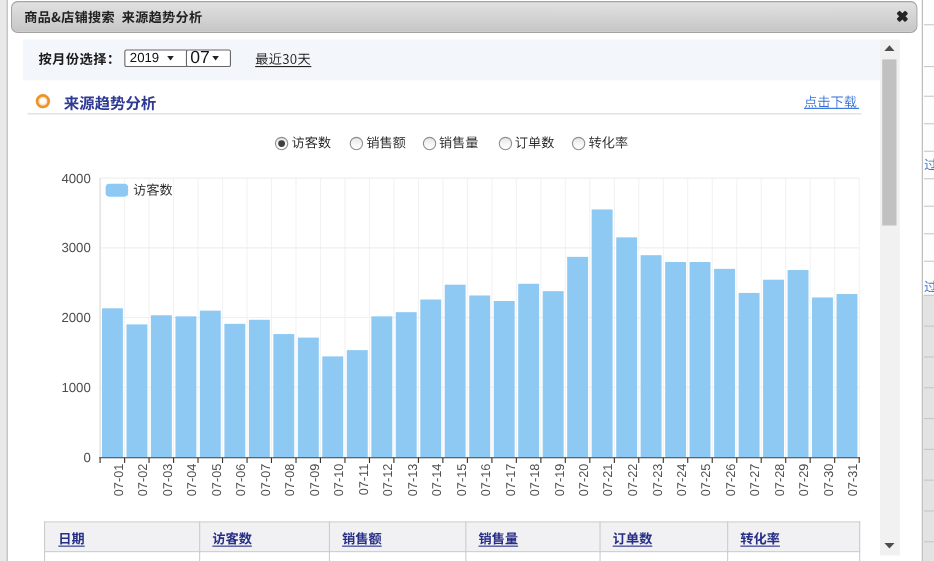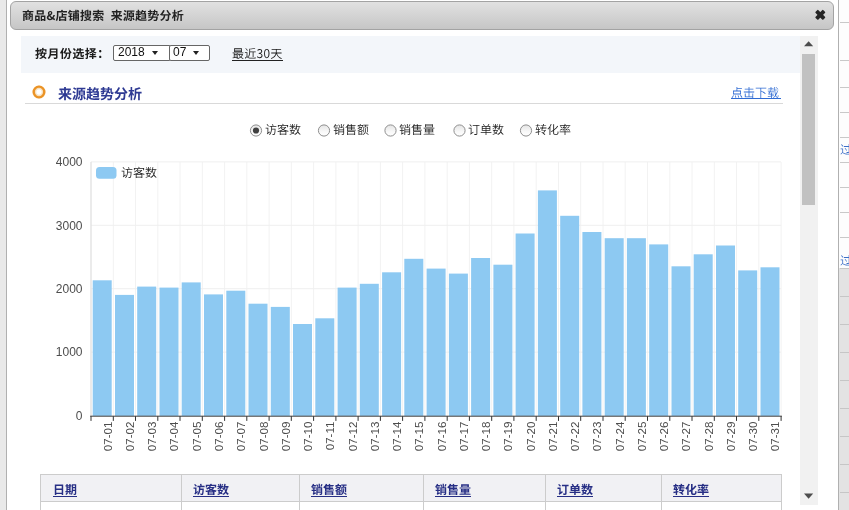--- a/index.html
+++ b/index.html
@@ -35,23 +35,23 @@
 <svg class="a" style="left:810px;top:5px" width="22" height="20" viewBox="0 0 22 20">
     <g transform="translate(10.3,9.8) rotate(45)" fill="#242424">
       <rect x="-5.5" y="-2" width="11" height="4" rx="0.9"></rect>
       <rect x="-2" y="-5.5" width="4" height="11" rx="0.9"></rect>
     </g>
   </svg>
 <div class="a" style="left:21px;top:36px;width:779px;height:37px;background:#f3f6fa"></div>
 <svg style="position:absolute;left:35px;top:45px;overflow:visible" width="76" height="18" viewBox="0 -13 76 18">
     <path d="M9 -4.3C8.8 -3.4 8.6 -2.7 8.1 -2.1L6.7 -2.8C6.9 -3.3 7.1 -3.8 7.3 -4.3ZM1.9 -10.2V-7.9H0.4V-6.6H1.9V-4C1.3 -3.9 0.7 -3.7 0.3 -3.6L0.6 -2.3L1.9 -2.6V-0.4C1.9 -0.3 1.8 -0.2 1.6 -0.2C1.5 -0.2 1 -0.2 0.5 -0.2C0.7 0.1 0.9 0.7 0.9 1.1C1.8 1.1 2.3 1 2.7 0.8C3.1 0.6 3.3 0.3 3.3 -0.4V-3L4.6 -3.4L4.4 -4.3H5.8C5.5 -3.6 5.1 -2.9 4.8 -2.4C5.5 -2 6.3 -1.6 7.1 -1.2C6.4 -0.7 5.4 -0.3 4.2 -0.1C4.5 0.2 4.8 0.8 4.9 1.1C6.3 0.8 7.5 0.3 8.4 -0.4C9.3 0.1 10.1 0.7 10.6 1.1L11.6 -0C11.1 -0.4 10.3 -0.9 9.4 -1.4C9.9 -2.2 10.3 -3.1 10.6 -4.3H11.6V-5.5H7.8C8 -6 8.1 -6.5 8.3 -7L6.8 -7.2C6.6 -6.7 6.5 -6.1 6.3 -5.5H4.2V-4.7L3.3 -4.4V-6.6H4.4V-7.9H3.3V-10.2ZM4.6 -8.8V-6.3H6V-7.5H10.1V-6.3H11.5V-8.8H8.8C8.7 -9.3 8.5 -9.8 8.4 -10.3L6.9 -10.1C7.1 -9.7 7.2 -9.2 7.3 -8.8Z M14.7 -9.6V-5.7C14.7 -3.8 14.5 -1.5 12.7 0C13 0.2 13.6 0.8 13.8 1.1C14.9 0.1 15.5 -1.2 15.9 -2.5H21V-0.8C21 -0.5 20.9 -0.4 20.6 -0.4C20.4 -0.4 19.4 -0.4 18.5 -0.5C18.7 -0.1 19 0.6 19.1 1C20.4 1 21.2 1 21.8 0.8C22.3 0.5 22.5 0.1 22.5 -0.8V-9.6ZM16.2 -8.2H21V-6.8H16.2ZM16.2 -5.4H21V-3.9H16.1C16.1 -4.4 16.2 -4.9 16.2 -5.4Z M27.7 -10.2C27.2 -8.4 26.1 -6.7 25.1 -5.6C25.3 -5.3 25.7 -4.5 25.9 -4.1C26.1 -4.4 26.3 -4.7 26.6 -5V1.1H28V-7.2C28.4 -8.1 28.8 -8.9 29.1 -9.7ZM34.2 -10 32.9 -9.7C33.3 -7.9 33.8 -6.7 34.6 -5.6H30.3C31.1 -6.7 31.7 -8.1 32.1 -9.6L30.6 -9.9C30.2 -8.1 29.4 -6.6 28.2 -5.6C28.5 -5.3 28.9 -4.7 29 -4.3C29.3 -4.5 29.5 -4.8 29.7 -5V-4.3H30.8C30.6 -2.2 30 -0.8 28.3 0C28.6 0.3 29.1 0.8 29.3 1.1C31.1 0.1 32 -1.7 32.3 -4.3H33.9C33.7 -1.7 33.6 -0.7 33.4 -0.5C33.3 -0.3 33.2 -0.3 33 -0.3C32.8 -0.3 32.3 -0.3 31.9 -0.3C32.1 0 32.2 0.6 32.3 1C32.8 1 33.4 1 33.7 0.9C34.1 0.9 34.4 0.8 34.6 0.4C35 -0 35.2 -1.4 35.3 -4.9C35.4 -4.7 35.6 -4.6 35.8 -4.5C36 -4.9 36.4 -5.4 36.7 -5.7C35.4 -6.7 34.7 -7.8 34.2 -10Z M37.9 -9C38.5 -8.5 39.3 -7.6 39.7 -7L40.9 -7.9C40.5 -8.5 39.7 -9.3 39 -9.9ZM42.4 -9.8C42.1 -8.8 41.6 -7.7 41 -7.1C41.3 -6.9 41.9 -6.5 42.1 -6.3C42.4 -6.6 42.7 -7 42.9 -7.5H44.4V-6.1H41.2V-4.8H43.1C43 -3.7 42.5 -2.7 40.9 -2.1C41.2 -1.9 41.6 -1.3 41.8 -0.9C43.8 -1.8 44.3 -3.1 44.6 -4.8H45.4V-2.7C45.4 -1.5 45.6 -1 46.7 -1C47 -1 47.4 -1 47.7 -1C48.5 -1 48.9 -1.4 49 -3C48.6 -3.1 48 -3.4 47.8 -3.6C47.7 -2.5 47.7 -2.4 47.5 -2.4C47.4 -2.4 47.1 -2.4 47 -2.4C46.8 -2.4 46.8 -2.4 46.8 -2.7V-4.8H48.9V-6.1H45.9V-7.5H48.4V-8.7H45.9V-10.1H44.4V-8.7H43.5C43.6 -9 43.7 -9.2 43.8 -9.5ZM40.6 -5.6H37.9V-4.2H39.2V-1.2C38.7 -0.9 38.2 -0.5 37.7 -0.1L38.7 1.2C39.3 0.4 40 -0.3 40.4 -0.3C40.7 -0.3 41.1 0.1 41.6 0.4C42.4 0.9 43.3 1 44.8 1C45.9 1 47.7 0.9 48.6 0.9C48.6 0.5 48.9 -0.2 49 -0.6C47.8 -0.4 46 -0.3 44.8 -0.3C43.5 -0.3 42.5 -0.4 41.8 -0.9C41.2 -1.2 40.9 -1.5 40.6 -1.5Z M51.6 -10.2V-7.9H50.3V-6.6H51.6V-4.5L50.1 -4.1L50.4 -2.7L51.6 -3.1V-0.5C51.6 -0.3 51.6 -0.3 51.4 -0.3C51.3 -0.3 50.9 -0.3 50.4 -0.3C50.6 0.1 50.8 0.7 50.8 1.1C51.6 1.1 52.2 1 52.5 0.8C52.9 0.6 53 0.2 53 -0.5V-3.5L54.3 -3.9L54.1 -5.2L53 -4.9V-6.6H54.3V-7.9H53V-10.2ZM58.9 -8.4C58.6 -8.1 58.2 -7.7 57.8 -7.4C57.4 -7.7 57 -8.1 56.7 -8.4ZM54.6 -9.7V-8.4H55.3C55.7 -7.8 56.2 -7.2 56.7 -6.7C55.9 -6.2 54.9 -5.8 54 -5.6C54.2 -5.3 54.5 -4.8 54.7 -4.4C55.8 -4.8 56.8 -5.2 57.7 -5.8C58.6 -5.2 59.6 -4.7 60.8 -4.4C60.9 -4.8 61.3 -5.3 61.6 -5.6C60.6 -5.8 59.7 -6.2 58.8 -6.6C59.7 -7.4 60.4 -8.3 60.9 -9.3L60 -9.8L59.8 -9.7ZM57 -5V-4H54.8V-2.8H57V-2H54.2V-0.7H57V1.1H58.4V-0.7H61.3V-2H58.4V-2.8H60.6V-4H58.4V-5Z M65.2 -5.6C65.9 -5.6 66.4 -6.1 66.4 -6.8C66.4 -7.4 65.9 -7.9 65.2 -7.9C64.6 -7.9 64.1 -7.4 64.1 -6.8C64.1 -6.1 64.6 -5.6 65.2 -5.6ZM65.2 0.1C65.9 0.1 66.4 -0.4 66.4 -1C66.4 -1.7 65.9 -2.2 65.2 -2.2C64.6 -2.2 64.1 -1.7 64.1 -1C64.1 -0.4 64.6 0.1 65.2 0.1Z" fill="#1c1c1c"></path>
   </svg>
-<div class="a" style="left:113px;top:45.2px;width:51.6px;height:13.6px;background:#fff;border:1px solid #666;border-radius:2px;font-size:12px;color:#111;line-height:13.4px;padding-left:4px">2018</div>
+<div class="a" style="left:113px;top:45.2px;width:51.6px;height:13.6px;background:#fff;border:1px solid #666;border-radius:2px;font-size:12px;color:#111;line-height:13.4px;padding-left:4px">2019</div>
 <div class="a" style="left:152.2px;top:51.4px;width:0;height:0;border-left:3.1px solid transparent;border-right:3.1px solid transparent;border-top:4.2px solid #222"></div>
-<div class="a" style="left:169px;top:45.2px;width:36px;height:13.6px;background:#fff;border:1px solid #666;border-radius:2px;font-size:12px;color:#111;line-height:13.4px;padding-left:3px">07</div>
+<div class="a" style="left:169px;top:45.2px;width:36px;height:13.6px;background:#fff;border:1px solid #666;border-radius:2px;font-size:16px;color:#111;line-height:13.4px;padding-left:3px">07</div>
 <div class="a" style="left:192.9px;top:51.4px;width:0;height:0;border-left:3.1px solid transparent;border-right:3.1px solid transparent;border-top:4.2px solid #222"></div>
 <svg style="position:absolute;left:231.8px;top:45.4px;overflow:visible" width="52" height="18" viewBox="0 -13 52 18">
     <path d="M2.9 -7.6H9.1V-6.7H2.9ZM2.9 -9.1H9.1V-8.2H2.9ZM2.1 -9.7V-6.1H9.9V-9.7ZM4.8 -4.7V-3.9H2.5V-4.7ZM0.6 -0.5 0.7 0.3 4.8 -0.3V0.9H5.6V-0.4L6.2 -0.4V-1.1L5.6 -1V-4.7H11.4V-5.4H0.6V-4.7H1.8V-0.6ZM6.1 -3.9V-3.3H6.7L6.6 -3.2C6.9 -2.3 7.4 -1.5 8.1 -0.9C7.4 -0.3 6.6 0.1 5.9 0.3C6 0.4 6.2 0.7 6.3 0.9C7.1 0.6 7.9 0.2 8.6 -0.4C9.3 0.2 10.1 0.6 11.1 0.9C11.2 0.7 11.4 0.4 11.5 0.3C10.6 0 9.9 -0.3 9.2 -0.9C10 -1.6 10.6 -2.6 11 -3.8L10.5 -4L10.4 -3.9ZM7.3 -3.3H10C9.7 -2.5 9.2 -1.9 8.6 -1.3C8.1 -1.9 7.6 -2.5 7.3 -3.3ZM4.8 -3.3V-2.3H2.5V-3.3ZM4.8 -1.7V-0.9L2.5 -0.7V-1.7Z M13.3 -9.4C14 -8.8 14.8 -7.9 15.1 -7.3L15.8 -7.8C15.4 -8.3 14.6 -9.2 13.9 -9.8ZM22.7 -10.1C21.5 -9.7 19.2 -9.4 17.3 -9.3V-6.7C17.3 -5.1 17.2 -2.9 16.1 -1.4C16.3 -1.3 16.7 -1 16.8 -0.9C17.7 -2.3 18 -4.2 18.1 -5.7H20.7V-0.9H21.5V-5.7H23.7V-6.5H18.1V-6.7V-8.7C20 -8.8 22 -9 23.4 -9.5ZM15.4 -5.7H12.9V-4.9H14.6V-1.5C14.1 -1.3 13.5 -0.7 12.8 -0L13.3 0.7C14 -0.1 14.6 -0.8 15 -0.8C15.3 -0.8 15.6 -0.4 16.1 -0.1C17 0.4 18 0.6 19.5 0.6C20.6 0.6 22.8 0.5 23.6 0.4C23.6 0.2 23.8 -0.2 23.9 -0.4C22.7 -0.3 20.9 -0.2 19.5 -0.2C18.1 -0.2 17.1 -0.3 16.3 -0.8C15.9 -1 15.6 -1.3 15.4 -1.4Z M27.7 0.2C29.3 0.2 30.5 -0.8 30.5 -2.3C30.5 -3.6 29.7 -4.3 28.6 -4.6V-4.6C29.6 -5 30.2 -5.7 30.2 -6.8C30.2 -8.1 29.1 -8.9 27.7 -8.9C26.7 -8.9 25.9 -8.5 25.3 -7.9L25.8 -7.3C26.3 -7.8 27 -8.1 27.7 -8.1C28.6 -8.1 29.2 -7.6 29.2 -6.7C29.2 -5.7 28.6 -5 26.7 -5V-4.2C28.8 -4.2 29.5 -3.5 29.5 -2.4C29.5 -1.3 28.8 -0.7 27.7 -0.7C26.6 -0.7 26 -1.2 25.5 -1.7L25 -1C25.5 -0.4 26.4 0.2 27.7 0.2Z M34.8 0.2C36.4 0.2 37.5 -1.4 37.5 -4.4C37.5 -7.5 36.4 -8.9 34.8 -8.9C33.1 -8.9 32.1 -7.5 32.1 -4.4C32.1 -1.4 33.1 0.2 34.8 0.2ZM34.8 -0.6C33.7 -0.6 33 -1.8 33 -4.4C33 -7 33.7 -8.2 34.8 -8.2C35.8 -8.2 36.5 -7 36.5 -4.4C36.5 -1.8 35.8 -0.6 34.8 -0.6Z M39.2 -5.4V-4.6H43.7C43.2 -2.9 42.1 -1.1 38.9 0.3C39.1 0.4 39.3 0.7 39.4 0.9C42.6 -0.4 43.9 -2.2 44.4 -4C45.3 -1.6 47 0.1 49.4 0.9C49.5 0.7 49.8 0.4 49.9 0.2C47.5 -0.5 45.8 -2.2 45 -4.6H49.6V-5.4H44.7C44.7 -5.9 44.7 -6.4 44.7 -6.8V-8.3H49.1V-9.1H39.6V-8.3H43.9V-6.8C43.9 -6.4 43.9 -5.9 43.8 -5.4Z" fill="#1c1c1c"></path>
   </svg>
 <div class="a" style="left:231.8px;top:60.1px;width:51px;height:1px;background:#222"></div>
 <svg class="a" style="left:31px;top:84px" width="17" height="17" viewBox="0 0 17 17">
     <circle cx="8" cy="8" r="6.6" fill="#f8dfb6"></circle>
     <circle cx="8" cy="8" r="4.3" fill="#f7e0bd"></circle>
     <circle cx="8" cy="8" r="2.7" fill="#fff"></circle>
     <circle cx="8" cy="8" r="5.3" fill="none" stroke="#eb9326" stroke-width="2.3"></circle>

